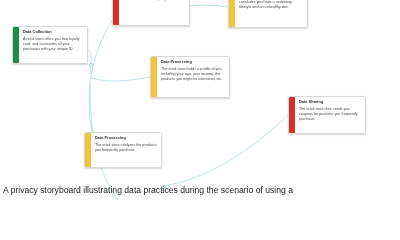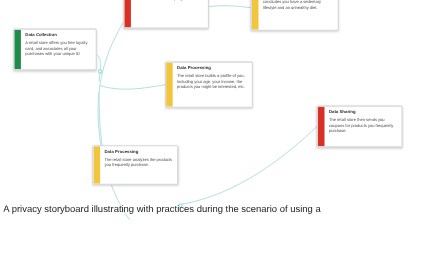--- a/index.html
+++ b/index.html
@@ -179,15 +179,15 @@
   </div>
 
   <div class="card" id="card-data-processing-analyze">
     <div class="accent" style="background:#f3c53d;"></div>
     <div class="card-body">
       <div class="card-title">Data Processing</div>
       <div class="card-text">The retail store analyzes the products you frequently purchase.</div>
     </div>
   </div>
 
-  <div id="caption">A privacy storyboard illustrating with practices during the scenario of using a</div>
+  <div id="caption">A privacy storyboard illustrating data practices during the scenario of using a</div>
 
 </div>
 
 </body></html>

